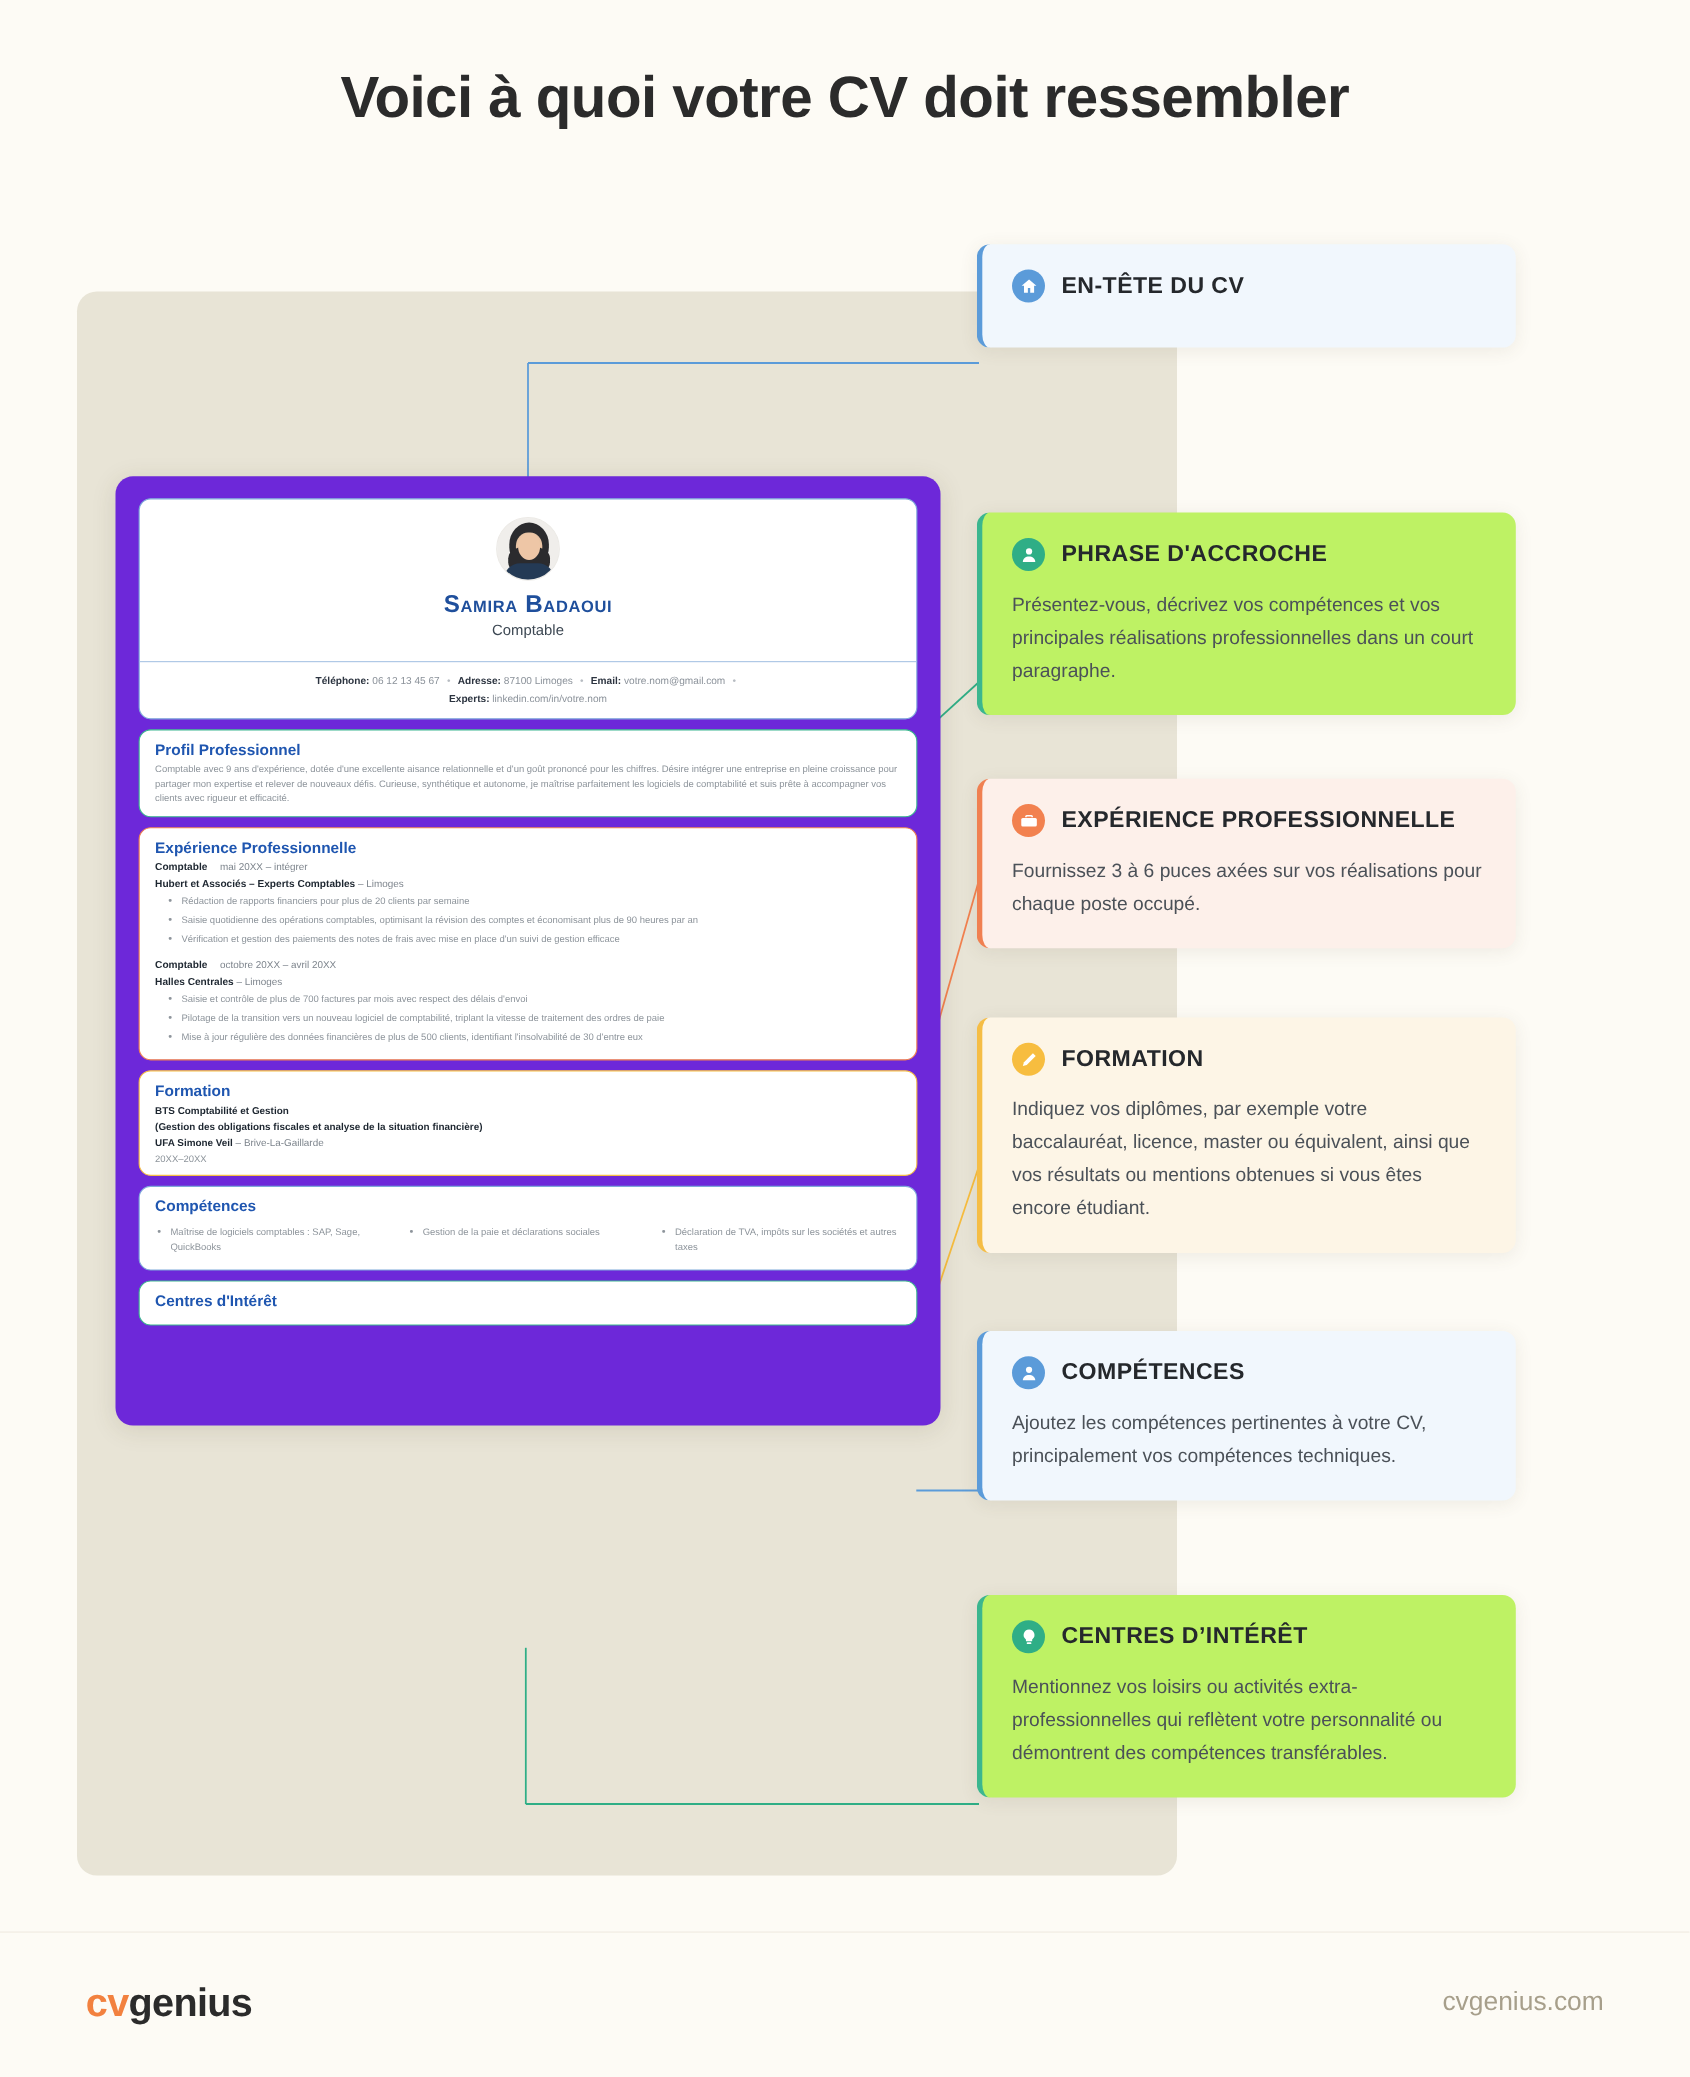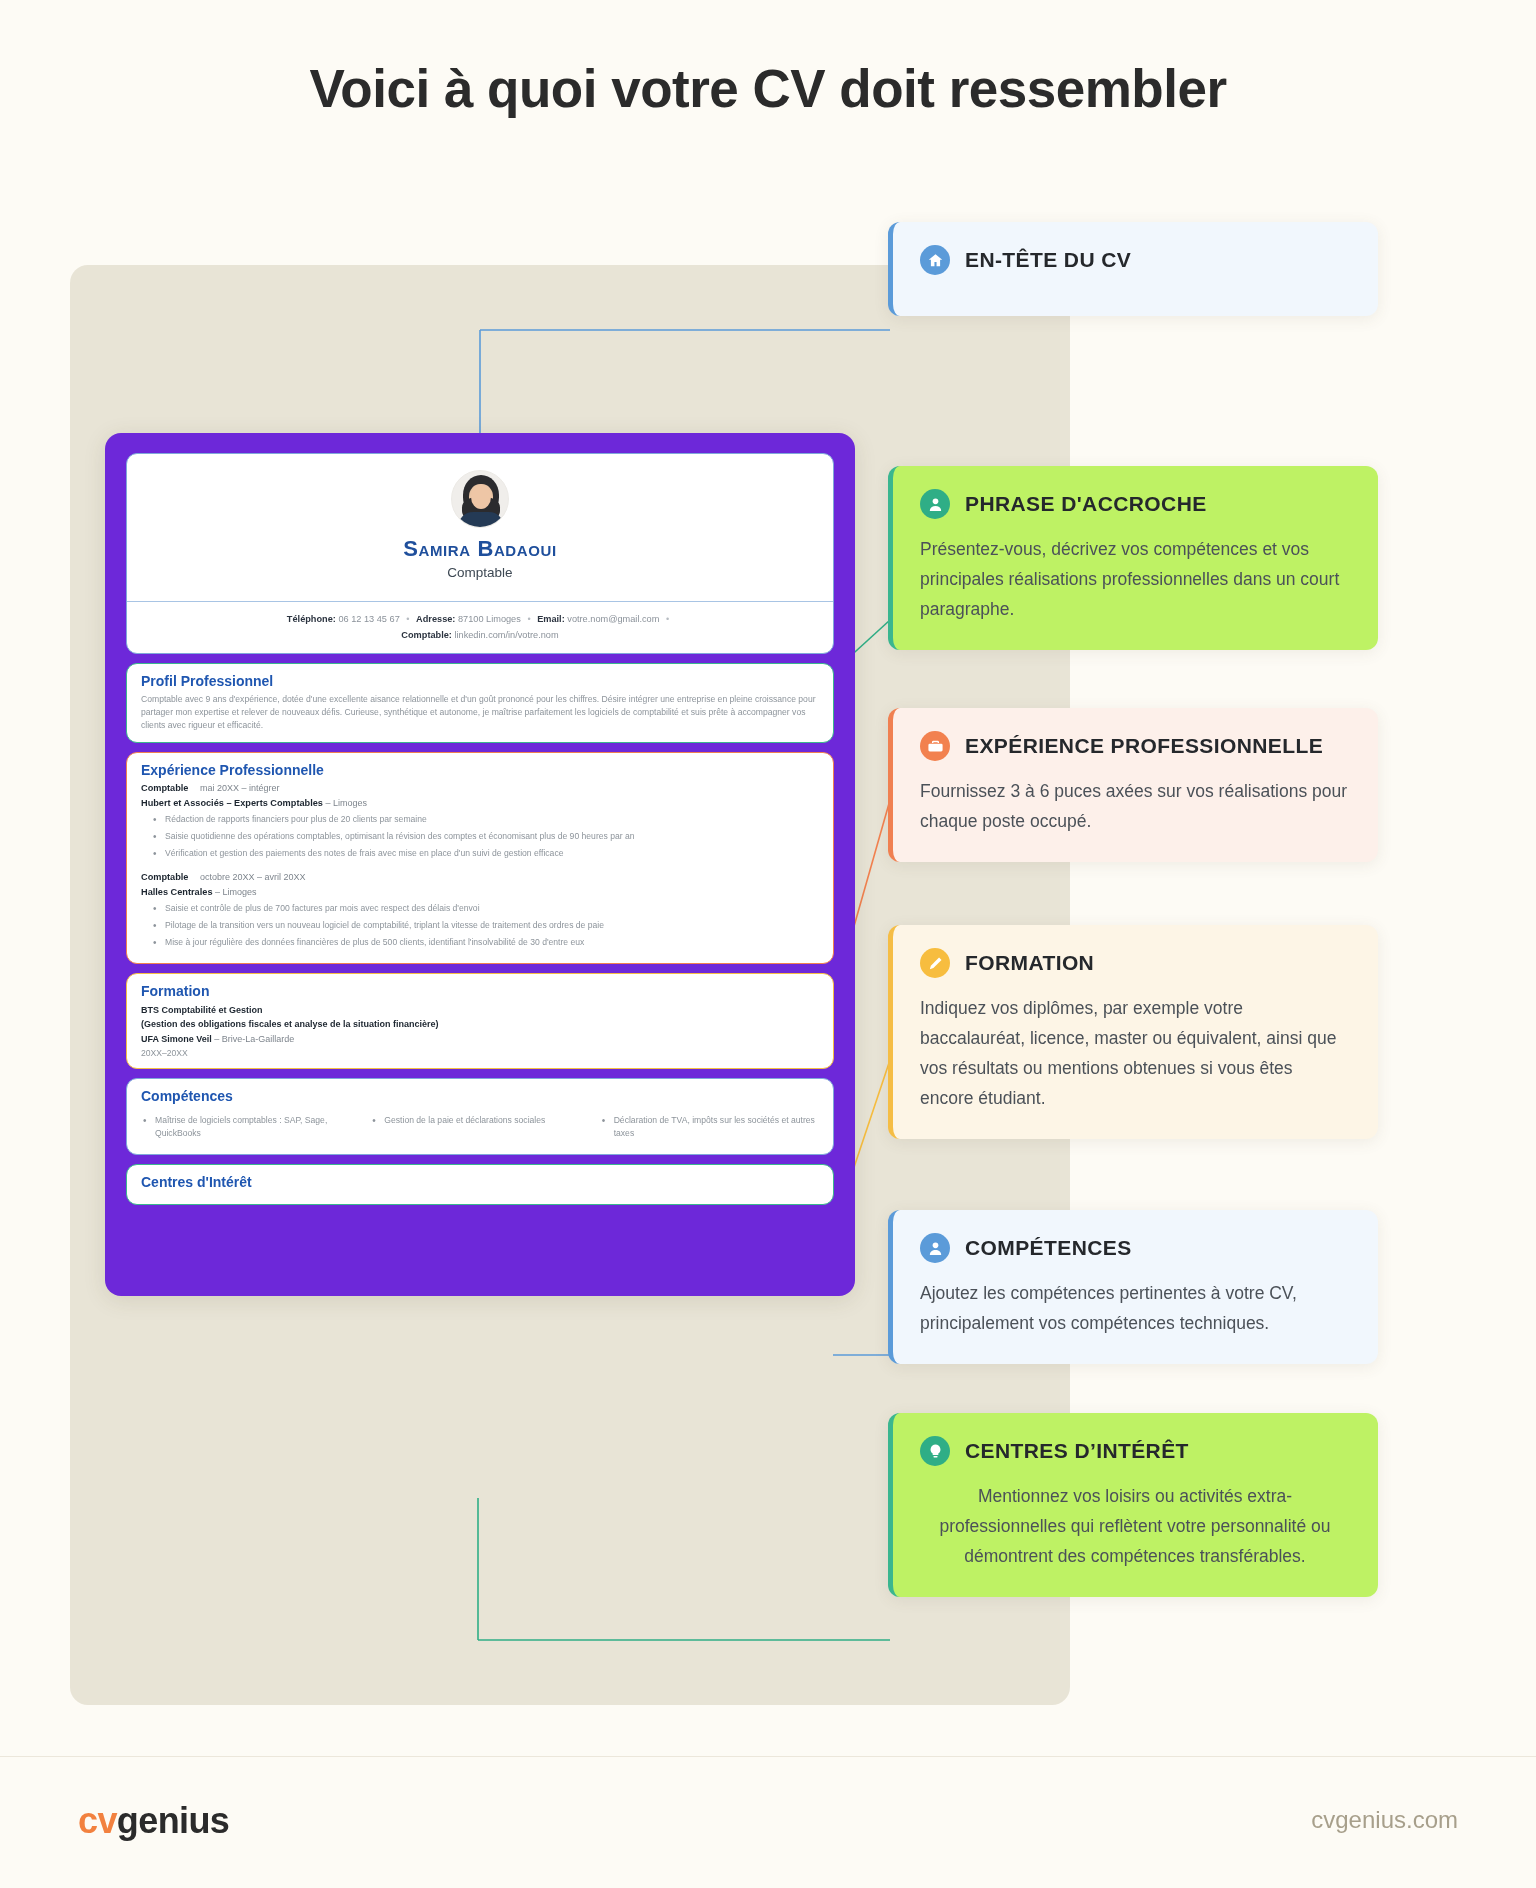--- a/index.html
+++ b/index.html
@@ -204,21 +204,21 @@
       <b>Téléphone:</b>
       <span>06 12 13 45 67</span>
       <span class="sep">•</span>
       <b>Adresse:</b>
       <span>87100 Limoges</span>
       <span class="sep">•</span>
       <b>Email:</b>
       <span>votre.nom@gmail.com</span>
       <span class="sep">•</span>
       <br>
-      <b>Comptable:</b>
+      <b>Experts:</b>
       <span>linkedin.com/in/votre.nom</span>
     </div>
   </div>
 
   <div class="cv-block b-green">
     <div class="sec-title">Profil Professionnel</div>
     <div class="sec-body">Comptable avec 9 ans d'expérience, dotée d'une excellente aisance relationnelle et d'un goût prononcé pour les chiffres. Désire intégrer une entreprise en pleine croissance pour partager mon expertise et relever de nouveaux défis. Curieuse, synthétique et autonome, je maîtrise parfaitement les logiciels de comptabilité et suis prête à accompagner vos clients avec rigueur et efficacité.</div>
   </div>
 
   <div class="cv-block b-orange">
@@ -345,21 +345,21 @@
       <svg viewBox="0 0 24 24">
           <circle cx="12" cy="7.5" r="4"></circle>
           <path d="M4 21c0-4.4 3.6-7 8-7s8 2.6 8 7z"></path>
         </svg>
     </span>
     <span class="card-title">COMPÉTENCES</span>
   </div>
   <div class="card-body">Ajoutez les compétences pertinentes à votre CV, principalement vos compétences techniques.</div>
 </div>
 
-<div class="card c-green" style="left:888px; top:1413px;text-align:center;">
+<div class="card c-green" style="left:888px; top:1450px;">
   <div class="card-head">
     <span class="badge bg-green">
       <svg viewBox="0 0 24 24">
           <path d="M12 2a7 7 0 0 0-4 12.7V17h8v-2.3A7 7 0 0 0 12 2z"></path>
           <rect x="9" y="18.4" width="6" height="2.2" rx="1.1"></rect>
         </svg>
     </span>
     <span class="card-title">CENTRES D’INTÉRÊT</span>
   </div>
   <div class="card-body">Mentionnez vos loisirs ou activités extra-professionnelles qui reflètent votre personnalité ou démontrent des compétences transférables.</div>

